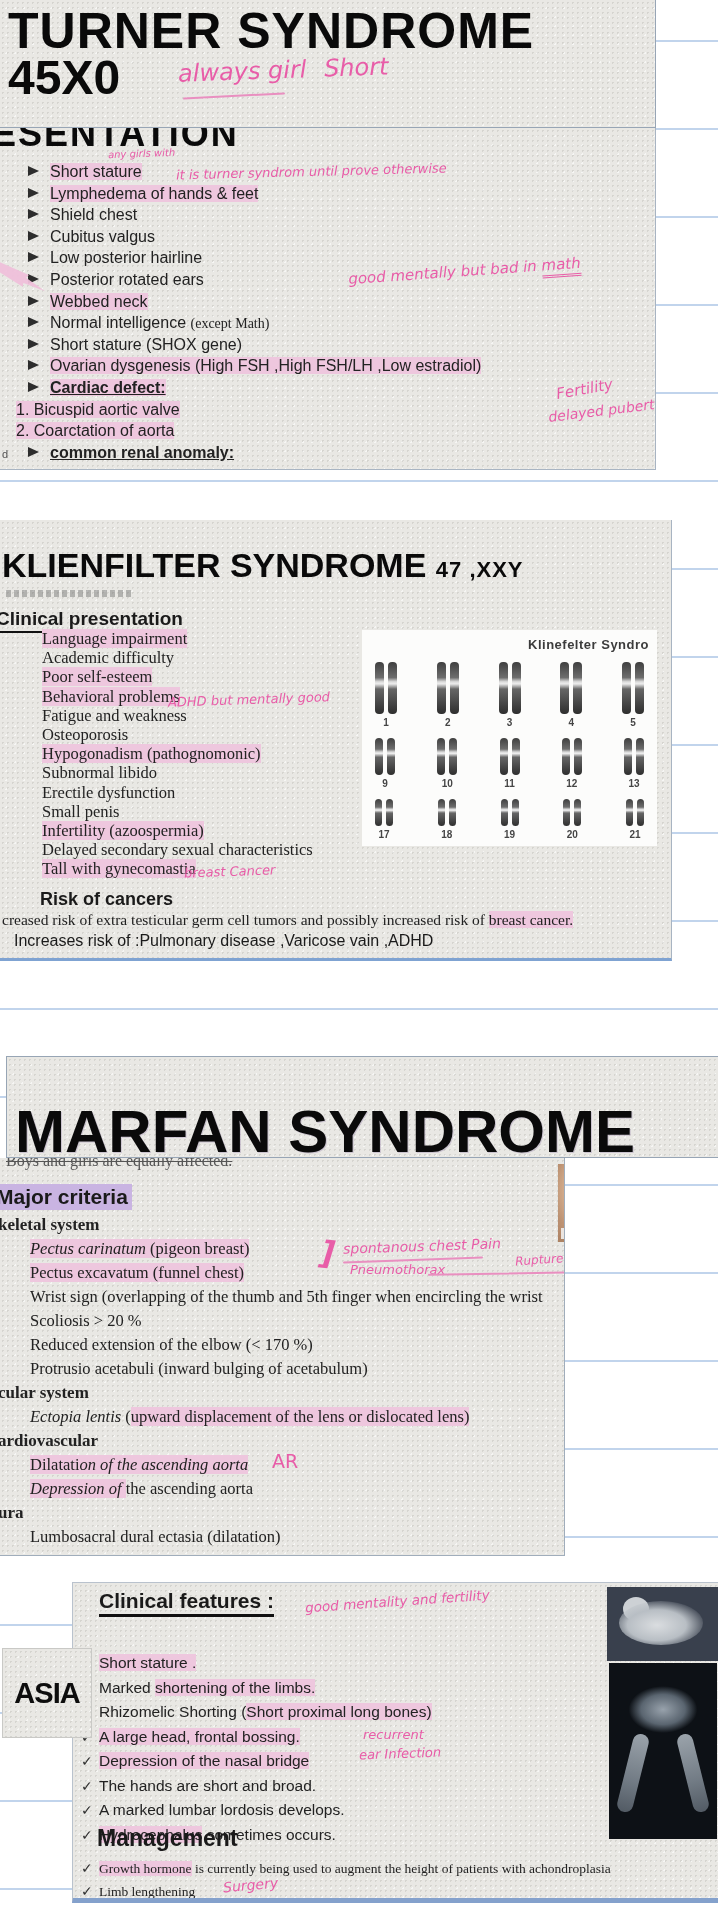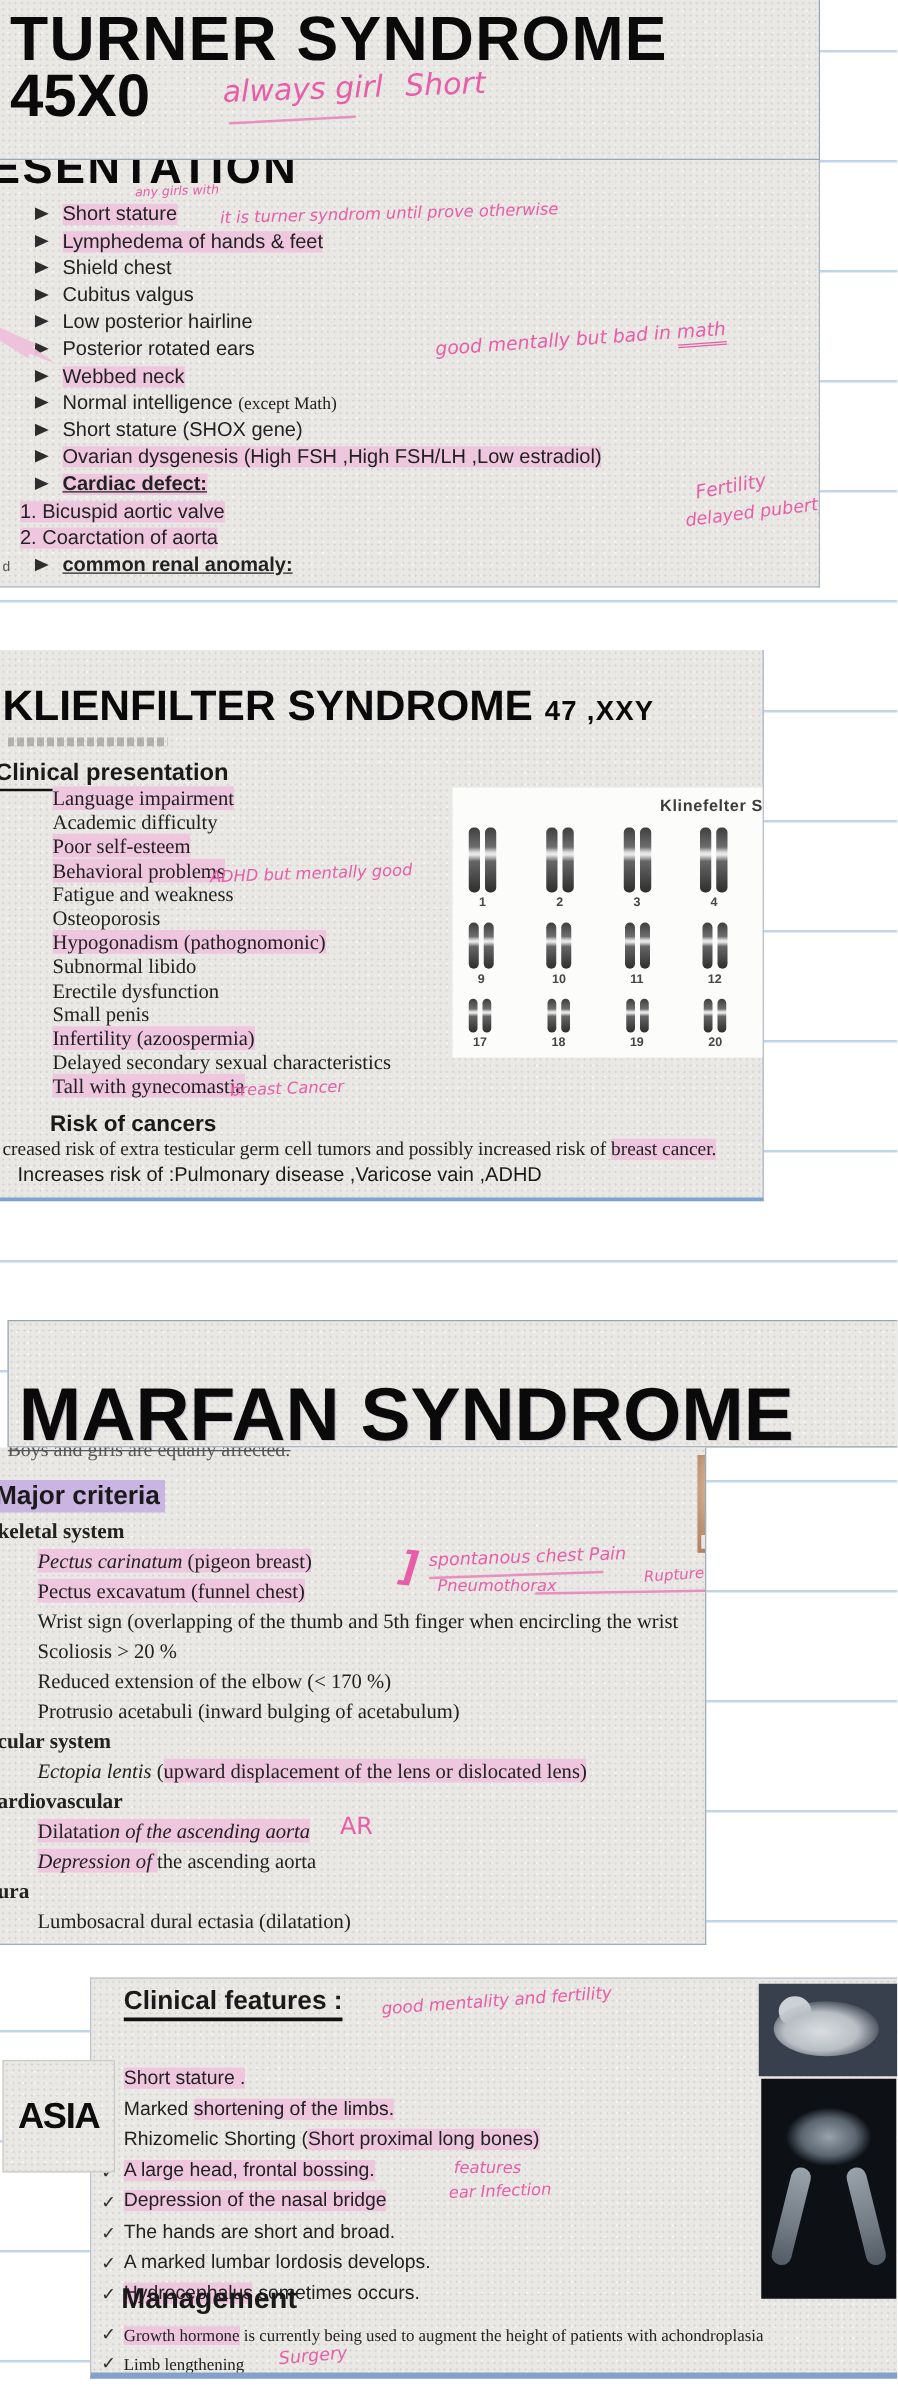--- a/index.html
+++ b/index.html
@@ -5,21 +5,21 @@
   html,body{margin:0;padding:0;background:#fff;}
   #page{position:relative;width:718px;height:1910px;overflow:hidden;background:#fff;
         font-family:"Liberation Sans",sans-serif;color:#1a1a1a;}
   .rline{position:absolute;left:0;width:718px;height:2px;background:#b6cce9;opacity:.85;}
   .slide{position:absolute;background-color:#e9e8e4;
      background-image:radial-gradient(rgba(110,110,104,.16) 1px,transparent 1px),
                       radial-gradient(rgba(255,255,255,.6) 1px,transparent 1px);
      background-size:5px 5px,9px 9px;background-position:0 0,2px 4px;}
   .s1a{left:0;top:0;width:656px;height:128px;border-right:1px solid #97a5b5;border-bottom:1px solid #97a5b5;box-sizing:border-box;}
   .s1b{left:0;top:128px;width:656px;height:342px;border-right:1px solid #a8b4c2;border-bottom:1px solid #a8b4c2;box-sizing:border-box;overflow:hidden;}
-  .s2{left:0;top:520px;width:611px;height:441px;border-right:1px solid #a8b4c2;border-bottom:3px solid #7fa3d2;box-sizing:border-box;overflow:hidden;}
+  .s2{left:0;top:520px;width:672px;height:441px;border-right:1px solid #a8b4c2;border-bottom:3px solid #7fa3d2;box-sizing:border-box;overflow:hidden;}
   .s3a{left:6px;top:1056px;width:713px;height:102px;border:1px solid #97a5b5;box-sizing:border-box;}
   .s3b{left:0;top:1158px;width:565px;height:398px;border-right:1px solid #a0adbb;border-bottom:1px solid #a0adbb;box-sizing:border-box;overflow:hidden;}
   .s4{left:72px;top:1582px;width:646px;height:321px;border-top:1px solid #b9c2cd;border-left:1px solid #b9c2cd;border-bottom:5px solid #84a1cc;box-sizing:border-box;overflow:hidden;}
   .asia{left:2px;top:1648px;width:90px;height:90px;border:1px solid #c9c9c6;box-sizing:border-box;
         display:flex;align-items:center;justify-content:center;z-index:5;}
   .asia .t{font-weight:bold;font-size:29px;letter-spacing:-1px;color:#0d0d0d;}
   .abs{position:absolute;white-space:nowrap;}
   .bigtitle{font-weight:bold;color:#0a0a0a;}
   .t-title{left:8px;top:2px;font-size:50px;letter-spacing:1px;}
   .t-kary{left:8px;top:50px;font-size:48px;}
@@ -347,21 +347,21 @@
     <div class="a-list">
         <div class="li"><span class="chk">✓</span><span class="seg hl">Short stature .</span></div>
         <div class="li"><span class="chk">✓</span><span class="seg">Marked </span><span class="seg hl">shortening of the limbs.</span></div>
         <div class="li"><span class="chk">✓</span><span class="seg">Rhizomelic Shorting (</span><span class="seg hl">Short proximal long bones)</span></div>
         <div class="li"><span class="chk">✓</span><span class="seg hl"> A large head, frontal bossing.</span></div>
         <div class="li"><span class="chk">✓</span><span class="seg hl">Depression of the nasal bridge</span></div>
         <div class="li"><span class="chk">✓</span><span class="seg">The hands are short and broad.</span></div>
         <div class="li"><span class="chk">✓</span><span class="seg">A marked lumbar lordosis develops.</span></div>
         <div class="li"><span class="chk">✓</span><span class="seg hl">Hydrocephalus</span><span class="seg"> sometimes occurs.</span></div>
       </div>
-    <div class="hw" style="left:290px;top:144px;font-size:13px;">features</div>
+    <div class="hw" style="left:290px;top:144px;font-size:13px;">recurrent</div>
     <div class="hw" style="left:286px;top:163px;font-size:13px;transform:rotate(-2deg);">ear Infection</div>
     <div class="abs" style="left:24px;top:242px;font-size:23px;font-weight:bold;">Management</div>
     <div class="a-mlist">
         <div class="li"><span class="chk">✓</span><span class="seg hl">Growth hormone</span><span class="seg"> is currently being used to augment the height of patients with achondroplasia</span></div>
         <div class="li"><span class="chk">✓</span><span class="seg">Limb lengthening</span></div>
       </div>
     <div class="hw" style="left:150px;top:294px;font-size:14px;transform:rotate(-5deg);">Surgery</div>
     <div class="photo-baby">
       <div class="head"></div>
       <div class="blob"></div>

